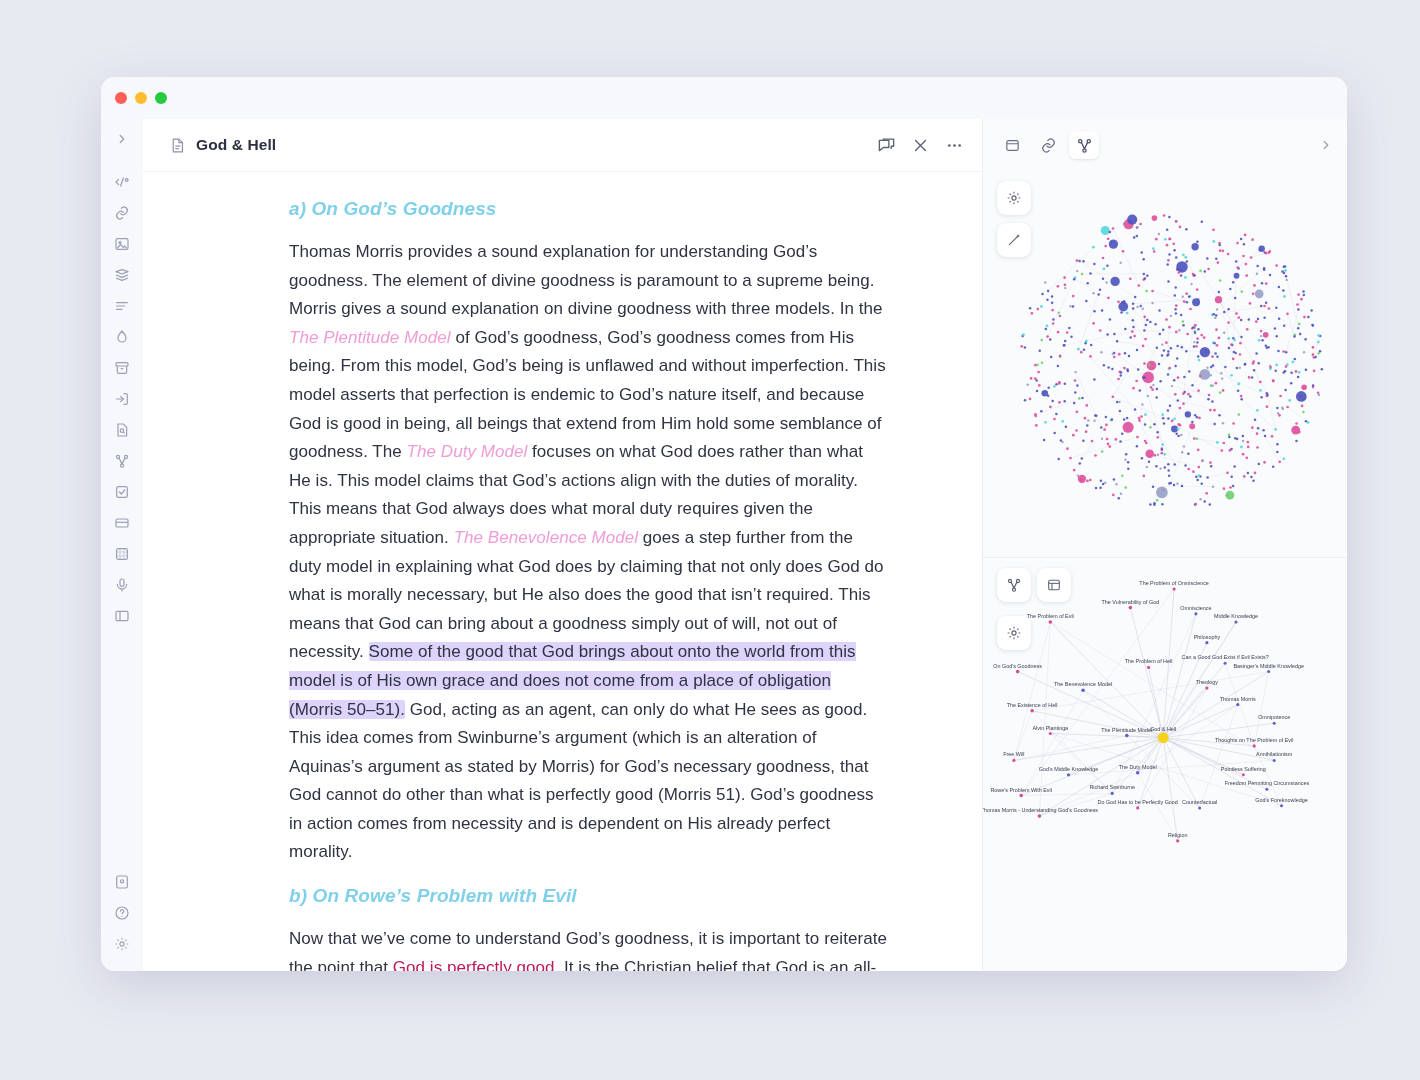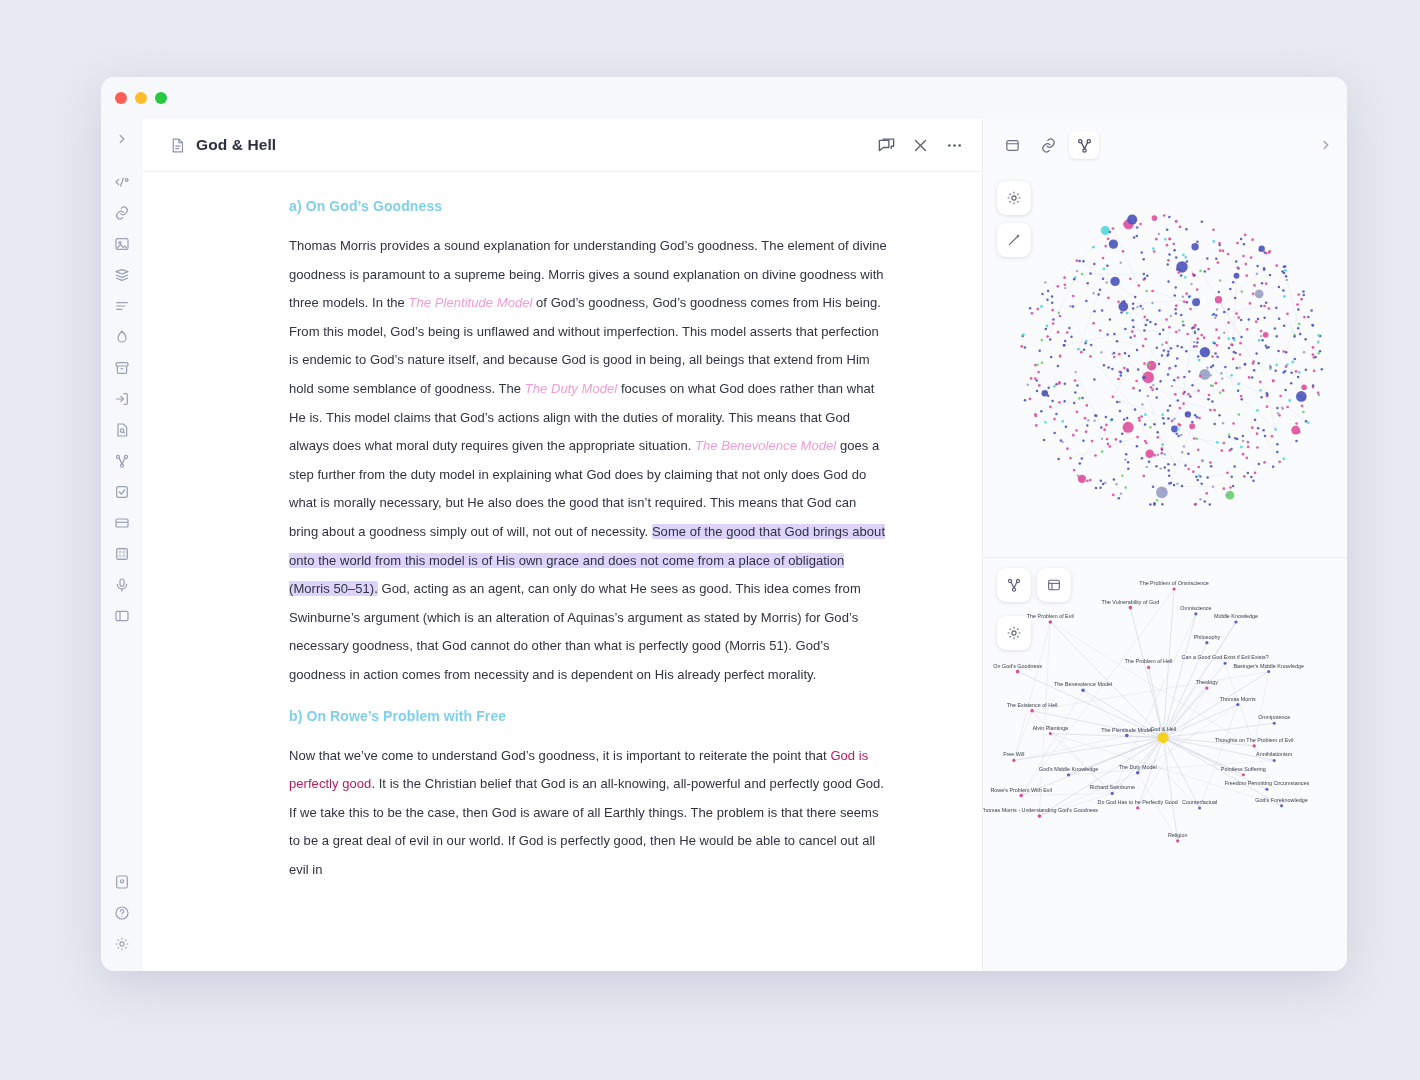--- a/index.html
+++ b/index.html
@@ -115,27 +115,28 @@
     flex: 1;
     overflow: hidden;
     padding: 20px 0 0 0;
     position: relative;
   }
   .doc-inner {
     padding: 0 95px 0 146px;
   }
   .h-sub {
     color: #7fd0e8;
+    font-style: italic;
     font-weight: 700;
-    font-size: 14px;
+    font-size: 19px;
     margin: 6px 0 18px 0;
     letter-spacing: .1px;
   }
   .para {
-    font-size: 13px;
+    font-size: 17px;
     line-height: 28.6px;
     color: #2f3342;
     margin: 0 0 18px 0;
     text-align: left;
     letter-spacing: .05px;
   }
   .em-pink { color: #f19bd6; font-style: italic; }
   .hl { background: #ddd3fb; border-radius: 2px; }
   .link-pink { color: #be185d; }
 
@@ -402,21 +403,21 @@
       </div>
 
       <div class="doc-scroll">
         <div class="doc-inner">
 
           <div class="h-sub">a) On God’s Goodness</div>
           <p class="para">
             <span>Thomas Morris provides a sound explanation for understanding God’s goodness. The element of divine goodness is paramount to a supreme being. Morris gives a sound explanation on divine goodness with three models. In the </span><span class="em-pink">The Plentitude Model</span><span> of God’s goodness, God’s goodness comes from His being. From this model, God’s being is unflawed and without imperfection. This model asserts that perfection is endemic to God’s nature itself, and because God is good in being, all beings that extend from Him hold some semblance of goodness. The </span><span class="em-pink">The Duty Model</span><span> focuses on what God does rather than what He is. This model claims that God’s actions align with the duties of morality. This means that God always does what moral duty requires given the appropriate situation. </span><span class="em-pink">The Benevolence Model</span><span> goes a step further from the duty model in explaining what God does by claiming that not only does God do what is morally necessary, but He also does the good that isn’t required. This means that God can bring about a goodness simply out of will, not out of necessity. </span><span class="hl">Some of the good that God brings about onto the world from this model is of His own grace and does not come from a place of obligation (Morris 50–51).</span><span> God, acting as an agent, can only do what He sees as good. This idea comes from Swinburne’s argument (which is an alteration of Aquinas’s argument as stated by Morris) for God’s necessary goodness, that God cannot do other than what is perfectly good (Morris 51). God’s goodness in action comes from necessity and is dependent on His already perfect morality.</span>
           </p>
 
-          <div class="h-sub">b) On Rowe’s Problem with Free</div>
+          <div class="h-sub">b) On Rowe’s Problem with Evil</div>
           <p class="para">
             <span>Now that we’ve come to understand God’s goodness, it is important to reiterate the point that </span><span class="link-pink">God is perfectly good</span><span>. It is the Christian belief that God is an all-knowing, all-powerful and perfectly good God. If we take this to be the case, then God is aware of all Earthly things. The problem is that there seems to be a great deal of evil in our world. If God is perfectly good, then He would be able to cancel out all evil in</span>
           </p>
         </div>
       </div>
     </div>
 
     <div class="right-panel">
       <div class="rp-top-bar">
         <div class="rp-btn">

